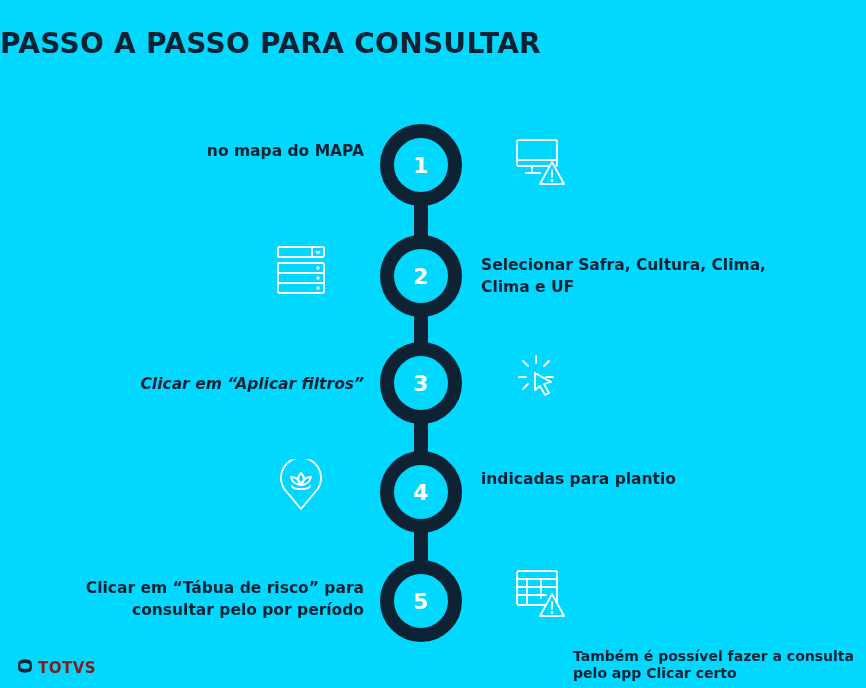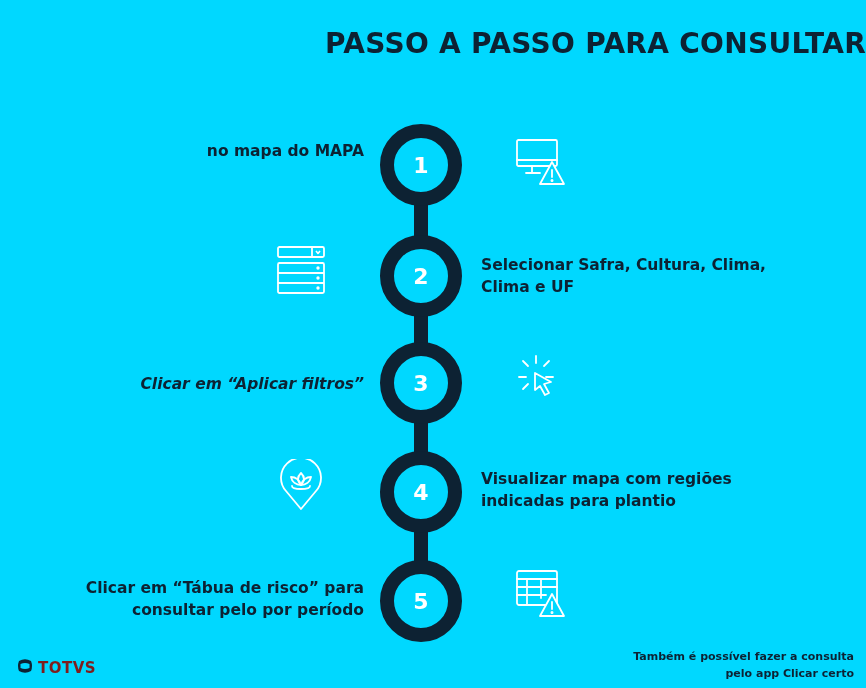--- a/index.html
+++ b/index.html
@@ -8,21 +8,21 @@
       background: #00d8ff;
       position: relative;
       overflow: hidden;
       font-family: "DejaVu Sans", sans-serif;
       color: #0d2233;
     }
     .title {
       position: absolute;
       left: 0; width: 866px;
       top: 24px;
-      text-align: right;
+      text-align: left;
       font-weight: bold;
       font-size: 28px;
       line-height: 40px;
       color: #0d2233;
       letter-spacing: 0.3px;
     }
     .connector {
       position: absolute;
       left: 414px;
       width: 14px;
@@ -60,23 +60,22 @@
       display: flex; align-items: center;
       gap: 4px;
       color: #7f1d1d;
       font-weight: bold;
       font-size: 15px;
       letter-spacing: 0.5px;
     }
     .footnote {
       position: absolute;
       right: 12px; top: 648px;
-      text-align: right;
       font-weight: bold;
-      font-size: 11px;
+      font-size: 14px;
       line-height: 17px;
       color: #0d2233;
     }
   </style>
 </head>
 <body>
 
 <div class="title">
   <div>PASSO A PASSO PARA CONSULTAR</div>
 </div>
@@ -140,21 +139,20 @@
     <line x1="31" y1="25" x2="38" y2="25"></line>
     <line x1="8" y1="37" x2="13" y2="32"></line>
     <path d="M20 21 L36 30 L29 32 L34 41 L30 43 L25 34 L20 38 Z"></path>
   </svg>
 </div>
 
 <div class="circle" style="top:451px;">
   <span>4</span>
 </div>
 <div class="text right" style="left:481px;top:468px;">
-  <div>Visualizar mapa com regiões</div>
   <div>indicadas para plantio</div>
 </div>
 <div class="icon" style="left:276px;top:459px;">
   <svg width="50" height="54" viewBox="0 0 50 54" fill="none" stroke="#ffffff" stroke-width="1.8" stroke-linejoin="round" stroke-linecap="round">
     <path d="M25 50 L10 32 A20 20 0 1 1 40 32 Z"></path>
     <path d="M25 14 C21 18 21 22 25 26 C29 22 29 18 25 14 Z"></path>
     <path d="M25 26 C20 26 16 23 15 18 C19 18 23 20 25 26"></path>
     <path d="M25 26 C30 26 34 23 35 18 C31 18 27 20 25 26"></path>
     <path d="M16 27 C16 31 34 31 34 27"></path>
   </svg>

